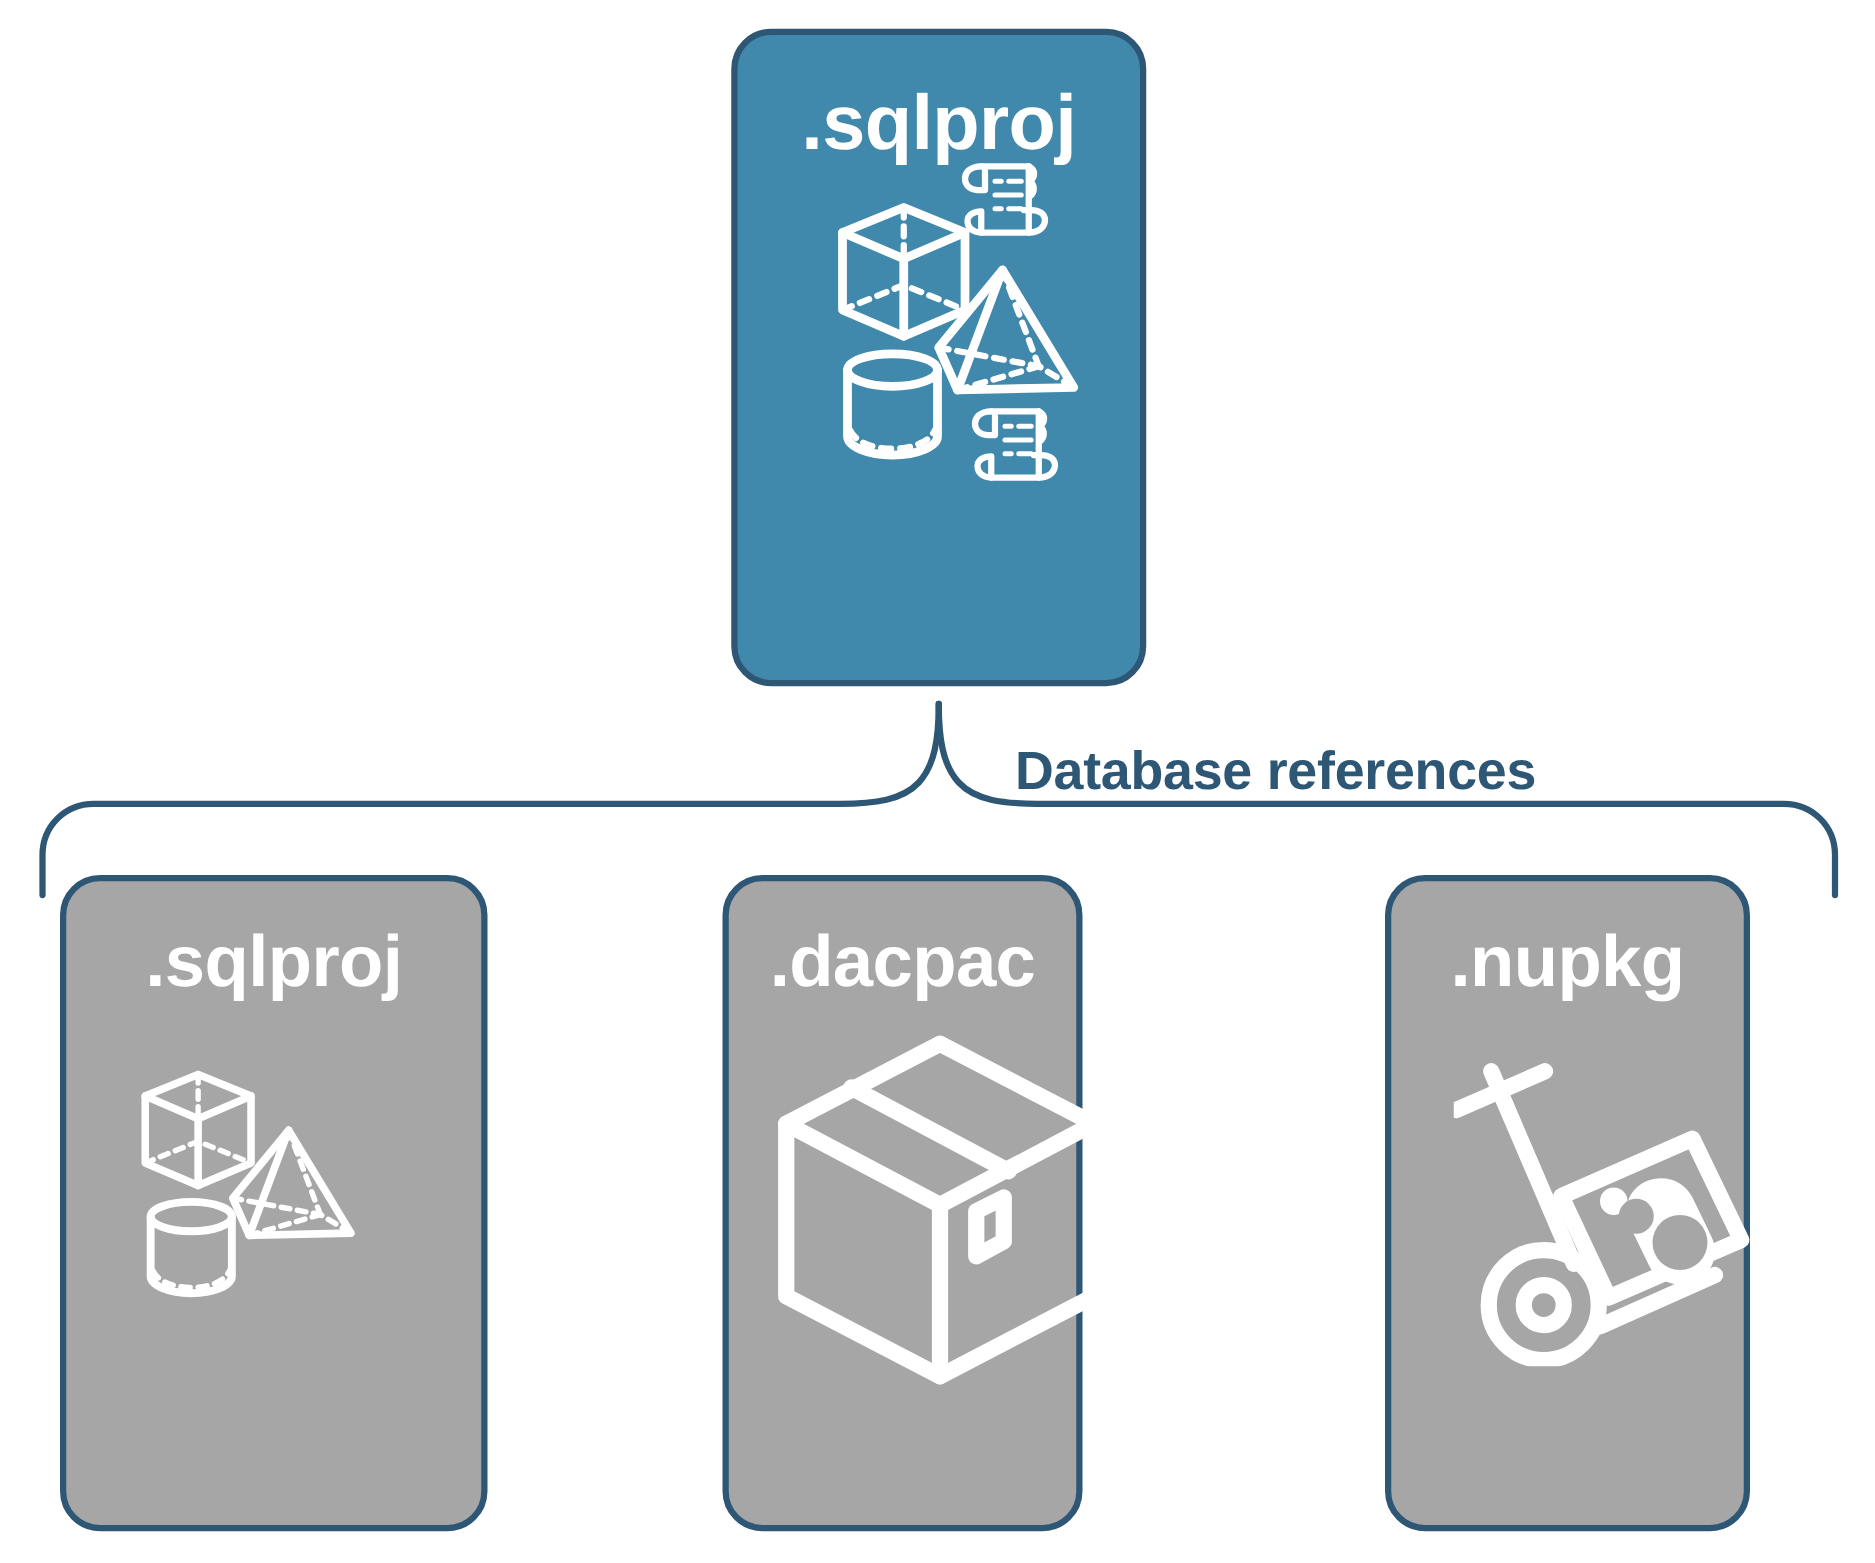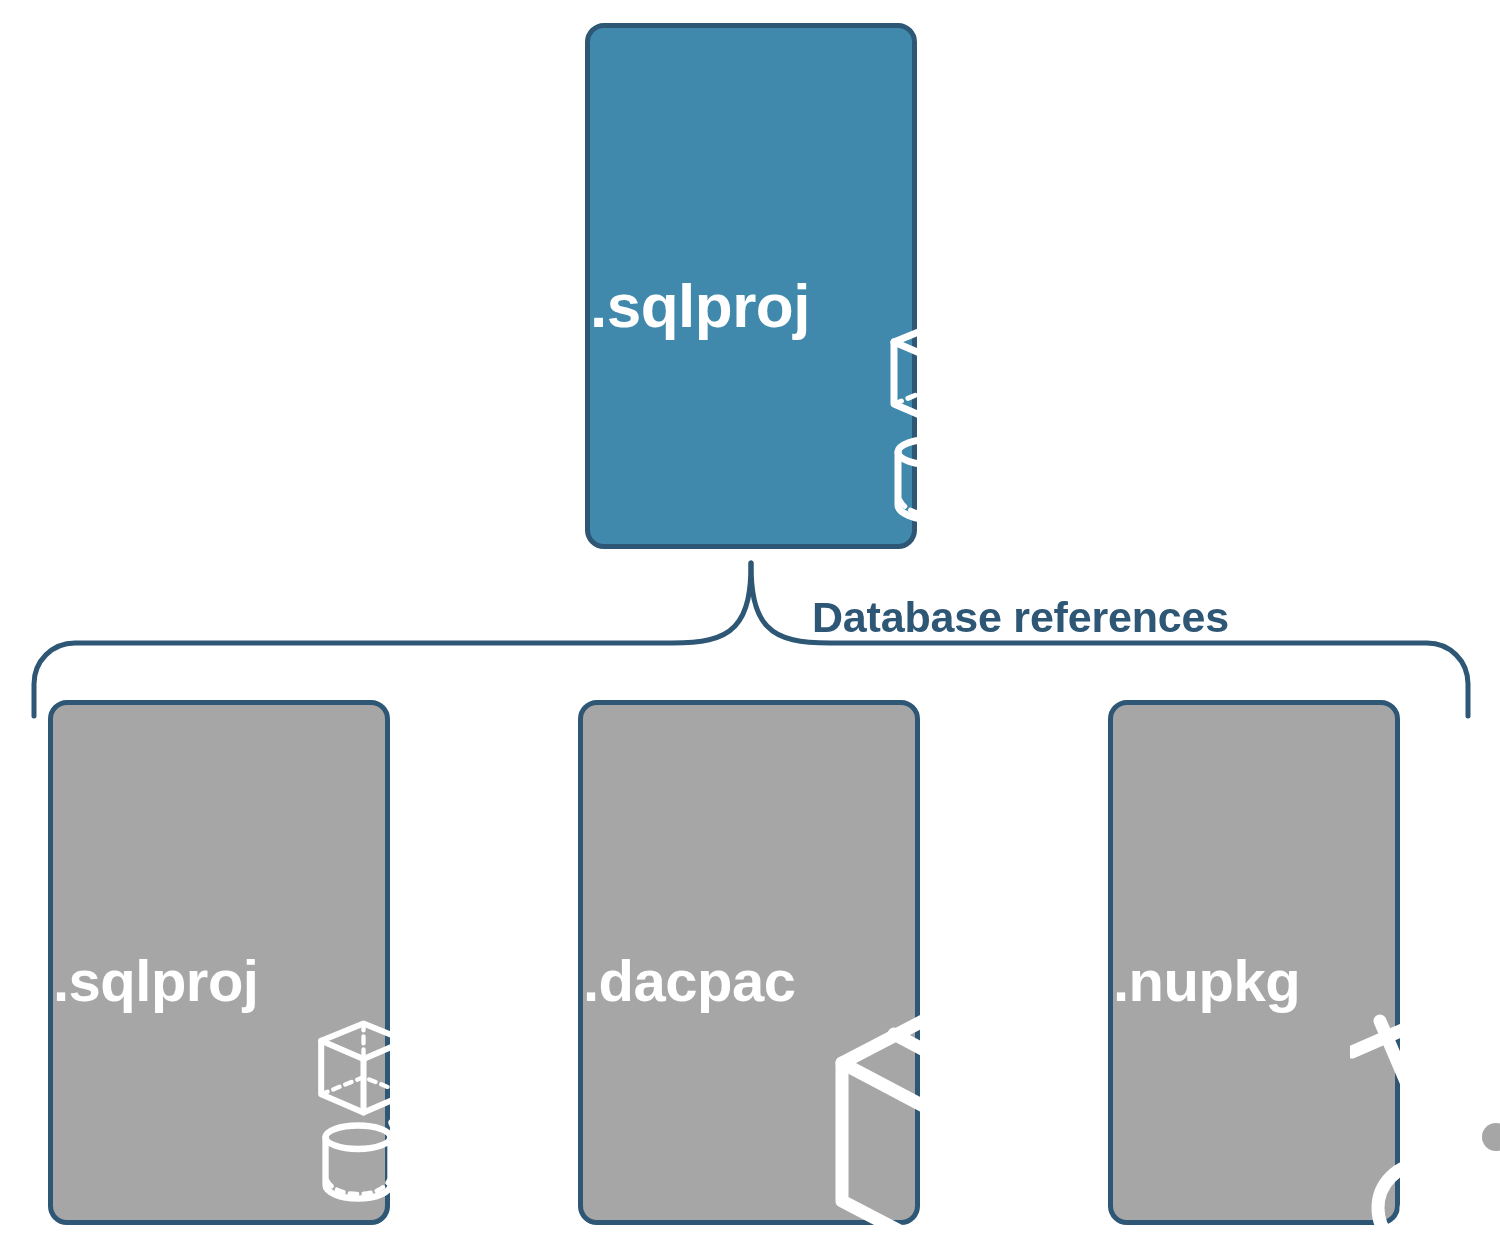--- a/index.html
+++ b/index.html
@@ -15,24 +15,25 @@
     overflow: hidden;
   }
   #canvas {
     position: absolute;
     inset: 0;
     width: 1500px;
     height: 1250px;
   }
   .node {
     position: absolute;
-    border-radius: 19px;
+    border-radius: 32px;
     border: 5px solid #2e5675;
     box-sizing: border-box;
     display: flex;
+    flex-direction: column;
     align-items: center;
   }
   .node-label {
     color: #ffffff;
     font-weight: bold;
     letter-spacing: -0.5px;
     line-height: 1;
     white-space: nowrap;
   }
   .node-icons {
@@ -61,21 +62,21 @@
   .child-node {
     background: #a6a6a6;
     top: 700px;
     height: 525px;
   }
   .child-node .node-label {
     font-size: 58px;
     margin-top: 36px;
   }
   #child-sqlproj { left: 48px;   width: 342px; }
-  #child-dacpac  { left: 578px;  width: 342px; }
+  #child-dacpac  { left: 578px;  width: 288px; }
   #child-nupkg   { left: 1108px; width: 292px; }
 
   
   #brace-label {
     position: absolute;
     left: 812px;
     top: 577px;
     font-size: 43px;
     font-weight: bold;
     color: #2e5675;

